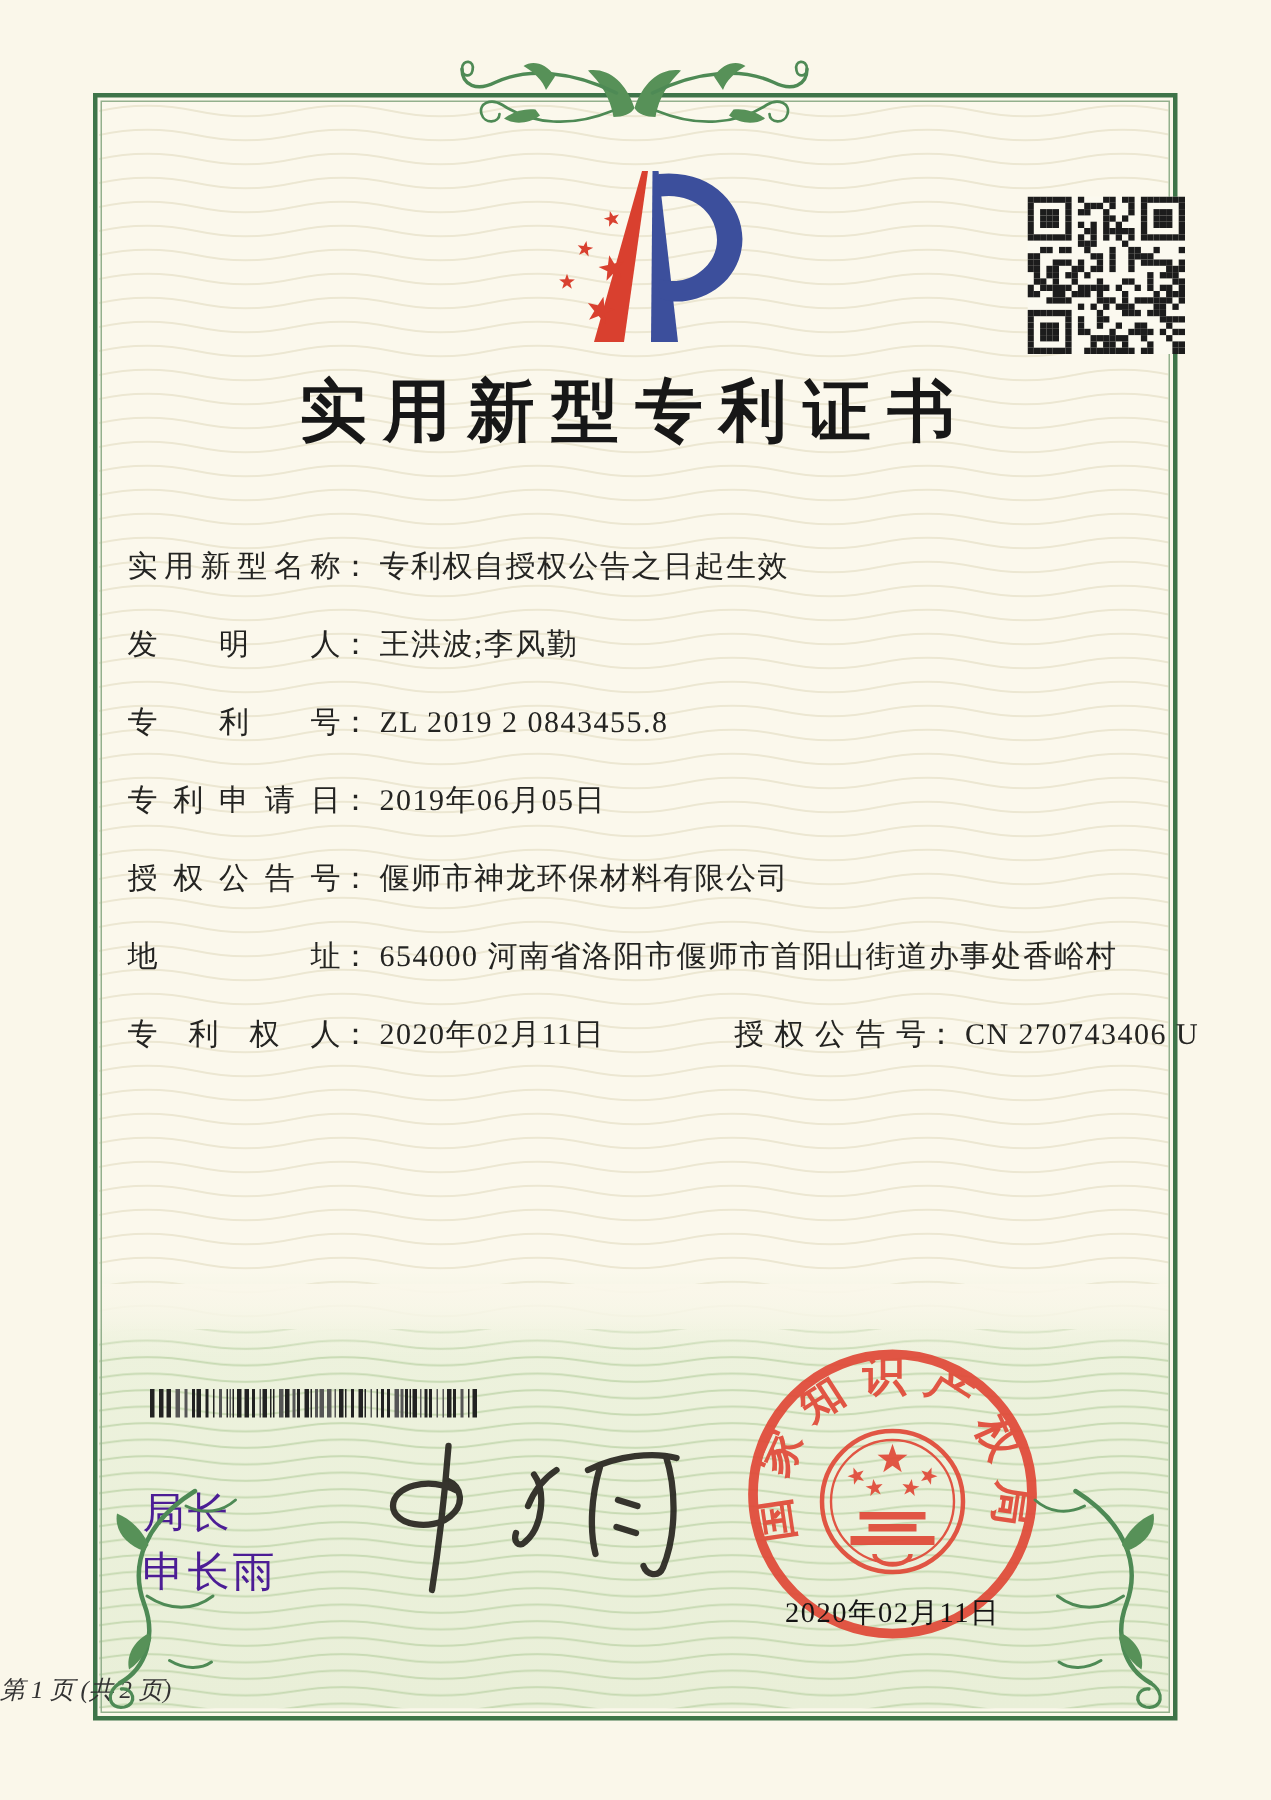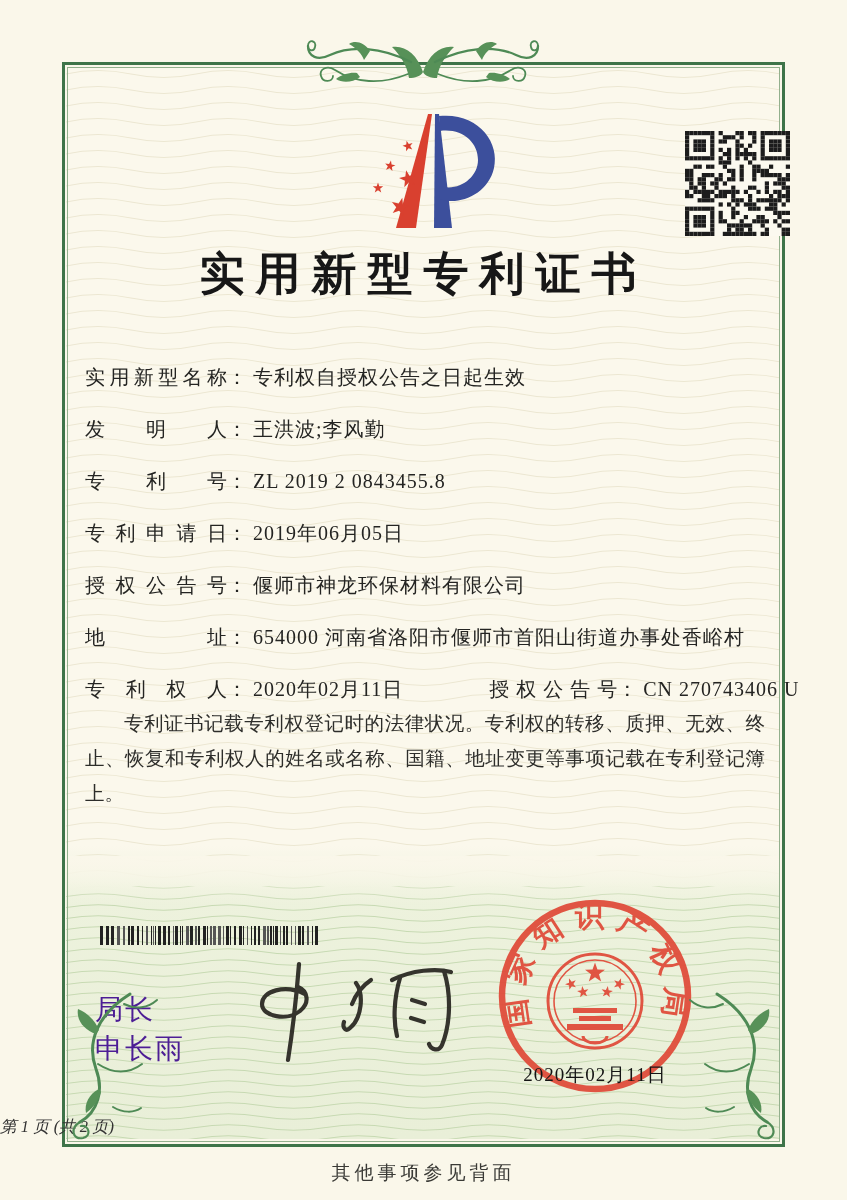--- a/index.html
+++ b/index.html
@@ -459,21 +459,20 @@
     </div>
     <div class="frow" style="top:260px">
       <span class="flabel">地址</span><span class="fcolon">：</span><span class="fvalue">654000 河南省洛阳市偃师市首阳山街道办事处香峪村</span>
     </div>
     <div class="frow" style="top:312px">
       <span class="flabel">专利权人</span><span class="fcolon">：</span><span class="fvalue">2020年02月11日</span><span class="flabel2">授权公告号</span><span class="fcolon">：</span><span class="fvalue">CN 270743406 U</span>
     </div>
   </div>
 
   <div class="paras">
-    <p>专利证书记载专利权登记时的法律状况。专利权的转移、质押、无效、终止、恢复和专利权人的姓名或名称、国籍、地址变更等事项记载在专利登记簿上。</p>
   </div>
 
   <div id="barcode" class="barcode">
       <div style="width: 3px; background: rgb(34, 34, 34);"></div>
       <div style="width: 3px; background: transparent;"></div>
       <div style="width: 3px; background: rgb(34, 34, 34);"></div>
       <div style="width: 2px; background: transparent;"></div>
       <div style="width: 3px; background: rgb(34, 34, 34);"></div>
       <div style="width: 3px; background: transparent;"></div>
       <div style="width: 3px; background: rgb(85, 85, 85);"></div>
@@ -620,16 +619,15 @@
         <rect x="84" y="120" width="32" height="5" stroke="none"></rect>
         <rect x="72" y="128" width="56" height="6" stroke="none"></rect>
         <path d="M88 140 a12 7 0 0 0 24 0" fill="none" stroke-width="3"></path>
       </g>
     </g>
   </svg>
 
   <div class="sealdate">2020年02月11日</div>
 
   <div class="pagenote">第 1 页 (共 2 页)</div>
-  <div class="backnote">其他事项参见背面</div>
 </div>
 
 <div class="fade-top"></div>
 
 </body></html>

